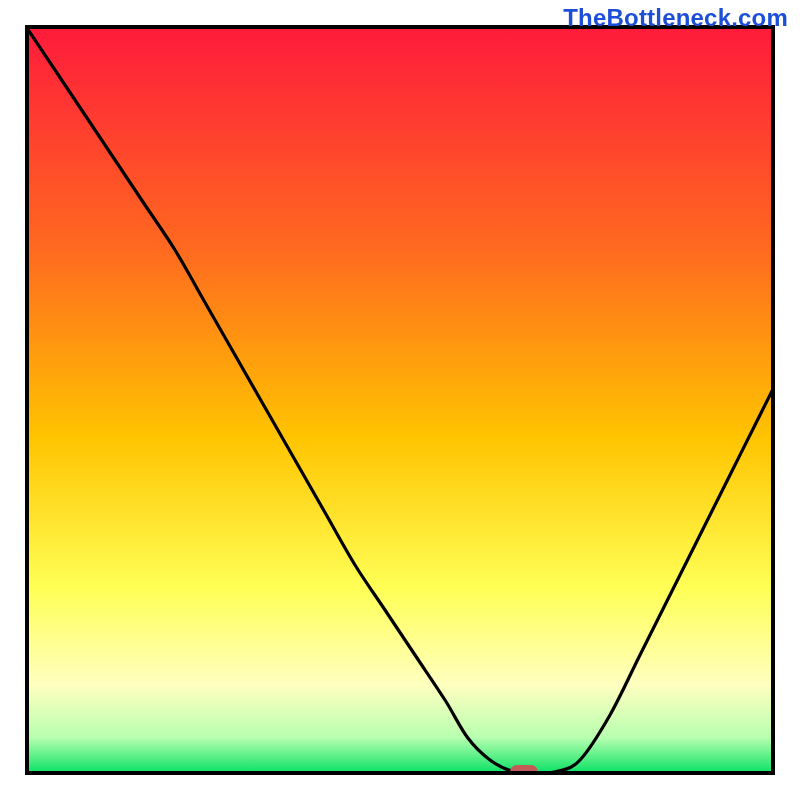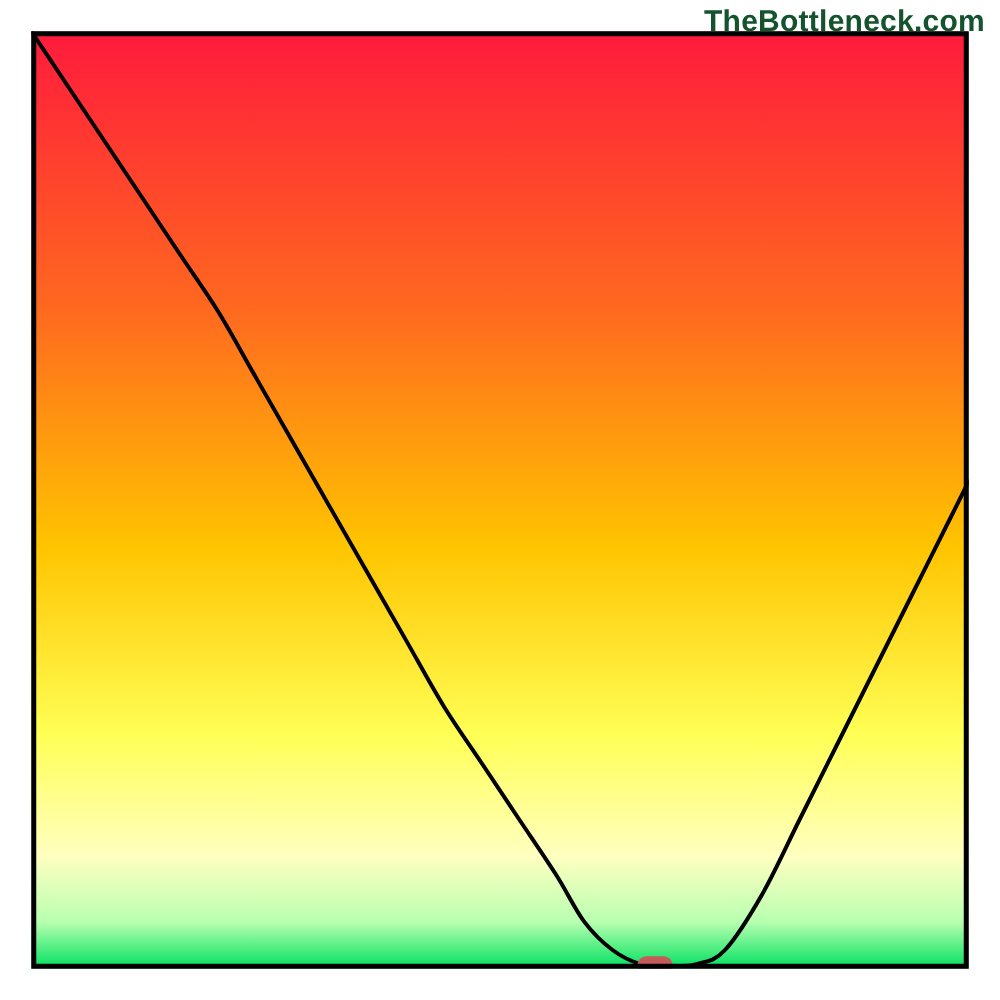--- a/index.html
+++ b/index.html
@@ -14,21 +14,21 @@
     position: relative;
     width: 800px;
     height: 800px;
   }
   .watermark {
     position: absolute;
     top: 4px;
     right: 12px;
     font-size: 24px;
     font-weight: 600;
-    color: #14532d;
+    color: #1d4ed8;
     letter-spacing: 0.2px;
     z-index: 5;
   }
   .plot-area {
     position: absolute;
     left: 25px;
     top: 25px;
     width: 750px;
     height: 750px;
     box-sizing: border-box;

